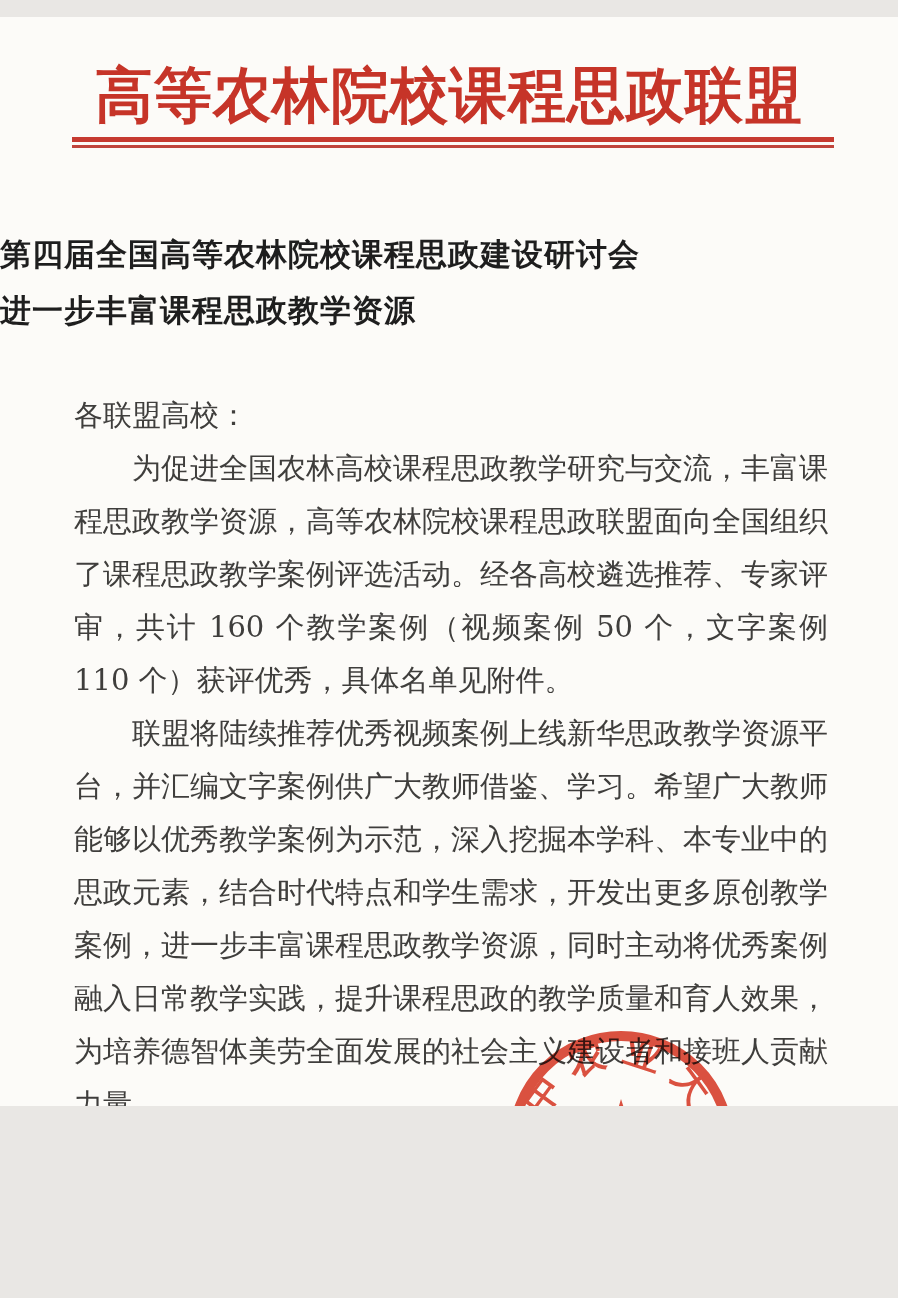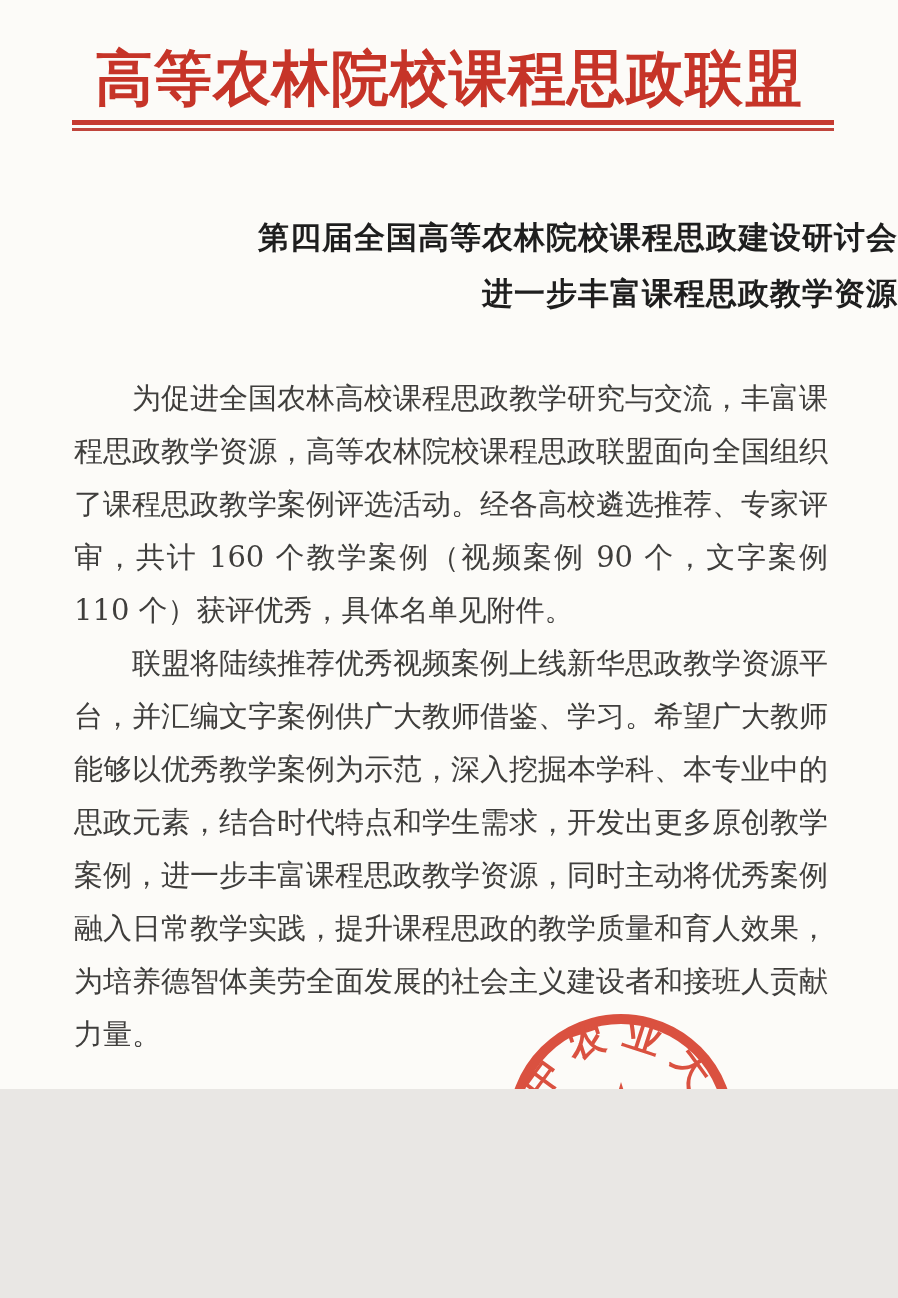--- a/index.html
+++ b/index.html
@@ -2,21 +2,21 @@
 <html><head>
 <meta charset="utf-8">
 <style>
   html, body { margin: 0; padding: 0; }
   body { background: #e9e7e4; }
 
   .page {
     position: relative;
     width: 898px;
     height: 1089px;
-    margin: 0 auto;
+    margin: 17px auto;
     background: #fcfbf8;
     overflow: hidden;
     font-family: "DejaVu Serif", "Liberation Serif", serif;
   }
 
   
   .letterhead-name {
     position: absolute;
     top: 42px;
     left: 0;
@@ -39,21 +39,21 @@
   }
   .rule-thick { top: 120px; height: 5px; }
   .rule-thin  { top: 128px; height: 3px; background: #c0453c; }
 
   
   .doc-title {
     position: absolute;
     top: 210px;
     left: 0;
     width: 100%;
-    text-align: right;
+    text-align: left;
     font-family: Liberation Serif, serif;
     font-weight: bold;
     font-size: 31px;
     line-height: 56px;
     letter-spacing: 1px;
     color: #1e1e1e;
   }
 
   
   .body-text {
@@ -108,21 +108,22 @@
   <h1 class="letterhead-name">高等农林院校课程思政联盟</h1>
   <div class="rule rule-thick"></div>
   <div class="rule rule-thin"></div>
 
   <div class="doc-title">
     <div>第四届全国高等农林院校课程思政建设研讨会</div>
     <div>进一步丰富课程思政教学资源</div>
   </div>
 
   <div class="body-text">
-    <p class="para">为促进全国农林高校课程思政教学研究与交流，丰富课程思政教学资源，高等农林院校课程思政联盟面向全国组织了课程思政教学案例评选活动。经各高校遴选推荐、专家评审，共计 160 个教学案例（视频案例 90 个，文字案例 110 个）获评优秀，具体名单见附件。</p>
+    <p class="salutation">各联盟高校：</p>
+    <p class="para">为促进全国农林高校课程思政教学研究与交流，丰富课程思政教学资源，高等农林院校课程思政联盟面向全国组织了课程思政教学案例评选活动。经各高校遴选推荐、专家评审，共计 160 个教学案例（视频案例 50 个，文字案例 110 个）获评优秀，具体名单见附件。</p>
     <p class="para">联盟将陆续推荐优秀视频案例上线新华思政教学资源平台，并汇编文字案例供广大教师借鉴、学习。希望广大教师能够以优秀教学案例为示范，深入挖掘本学科、本专业中的思政元素，结合时代特点和学生需求，开发出更多原创教学案例，进一步丰富课程思政教学资源，同时主动将优秀案例融入日常教学实践，提升课程思政的教学质量和育人效果，为培养德智体美劳全面发展的社会主义建设者和接班人贡献力量。</p>
   </div>
 
   <div class="sig sig-org">全国高等农林院校课程思政联盟</div>
   <div class="sig sig-proxy">（经各高校遴选推荐）</div>
 
   <svg class="stamp" viewBox="0 0 242 242">
     <circle cx="121" cy="121" r="108" fill="none" stroke="#d93a27" stroke-width="10"></circle>
     <polygon fill="#d93a27" points="121,76 131.1,107.1 163.8,107.1 137.4,126.3 147.5,157.4 121,138.2 94.5,157.4 104.6,126.3 78.2,107.1 111.9,107.1"></polygon>
     <path id="stamp-arc" d="M 45.8 148.4 A 80 80 0 1 1 196.2 148.4" fill="none" stroke="none"></path>

